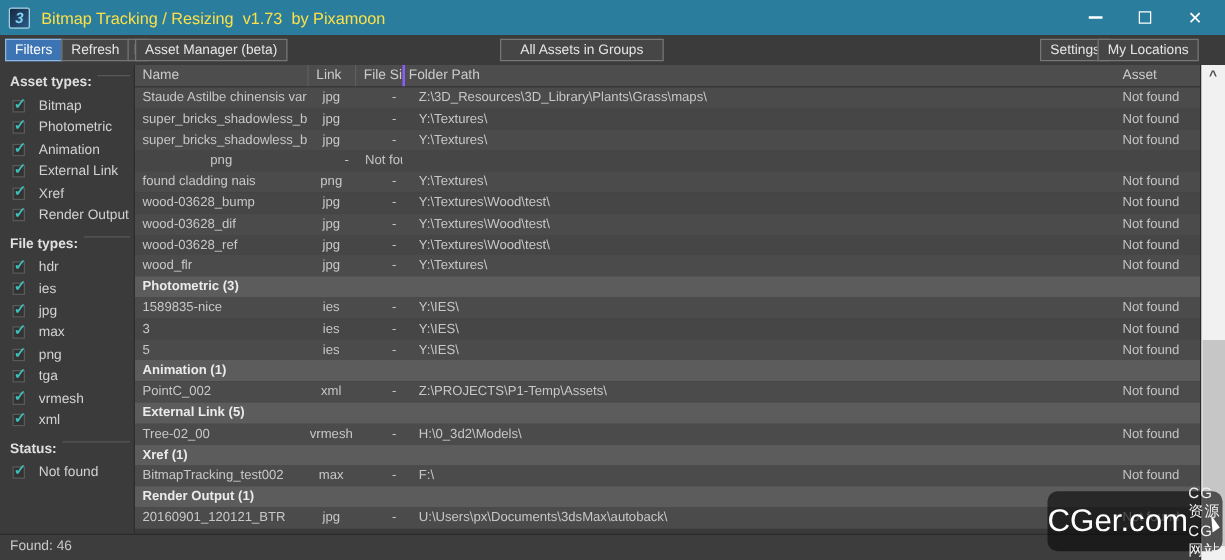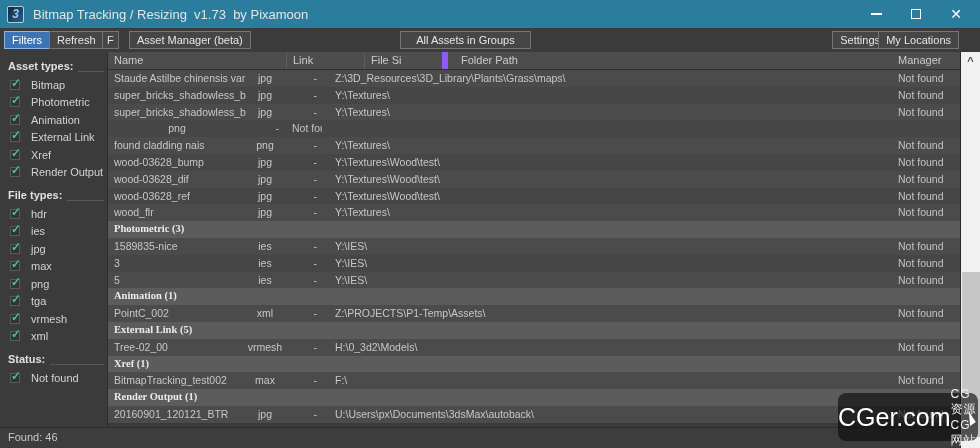--- a/index.html
+++ b/index.html
@@ -7,59 +7,59 @@
     --row_a:#4b4b4b; --row_b:#464646; --group_row:#5c5c5c; --header_row:#4d4d4d;
   }
   *{box-sizing:border-box;}
   html,body{margin:0;padding:0;}
   body{font-family:"Liberation Sans",sans-serif;background:#222;}
   #app{position:relative;width:980px;height:448px;background:var(--bg);overflow:hidden;}
 
   
   .titlebar{position:absolute;left:0;top:0;width:980px;height:28px;background:var(--titlebar);display:flex;align-items:center;}
   .app-icon{width:17px;height:17px;margin-left:7px;background:linear-gradient(135deg,#16293f,#2b5a8a);border:1px solid #a8cfe0;border-radius:2px;display:flex;align-items:center;justify-content:center;color:#7fd4ef;font-size:12px;font-weight:bold;font-style:italic;line-height:1;}
-  .title-text{color:#e5e5e5;font-size:13px;margin-left:9px;white-space:pre;}
+  .title-text{color:#fde047;font-size:13px;margin-left:9px;white-space:pre;}
   .winbtns{position:absolute;right:4px;top:0;height:28px;display:flex;}
   .winbtn{width:40px;height:28px;display:flex;align-items:center;justify-content:center;color:#fff;cursor:default;}
   .min-glyph{width:11px;height:2px;background:#fff;display:block;}
   .max-glyph{width:10px;height:10px;border:1.5px solid #fff;display:block;}
   .close-glyph{font-size:14px;line-height:14px;color:#fff;}
 
   
   .toolbar{position:absolute;left:0;top:28px;width:980px;height:28px;background:var(--bg);}
   .tbtn{position:absolute;top:3px;height:18px;line-height:16px;background:#464646;border:1px solid #767676;color:#e6e6e6;font-size:11px;text-align:center;padding:0 7px;white-space:nowrap;cursor:default;}
   .tbtn.primary{background:var(--accent_button);border-color:#8db7e0;color:#fff;}
   #btn-filters{left:4px;}
   #btn-refresh{left:49px;}
   #btn-f{left:102px;padding:0 4px;}
-  #btn-asset-manager{left:129px;}
+  #btn-asset-manager{left:108px;}
   #btn-all-assets{left:400px;width:131px;}
   #btn-settings{right:92px;}
   #btn-my-locations{right:21px;}
 
   
   .sidebar{position:absolute;left:0;top:52px;width:108px;height:375px;background:var(--bg);border-right:1px solid #2d2d2d;}
-  .side-label{display:flex;align-items:flex-end;margin:8px 3px 4px 8px;color:#e0e0e0;font-weight:bold;font-size:11px;}
+  .side-label{display:flex;align-items:flex-start;margin:8px 3px 4px 8px;color:#e0e0e0;font-weight:bold;font-size:11px;}
   .side-label .rule{flex:1;height:1px;background:#585858;margin-left:5px;}
   .check-item{display:flex;align-items:center;height:17.5px;margin-left:10px;}
   .checkbox{width:10px;height:10px;background:#333;border:1px solid #5a5a5a;position:relative;flex:none;}
   .checkbox .check{position:absolute;left:0;top:-4px;color:var(--check);font-size:12px;font-weight:bold;line-height:12px;}
   .check-label{margin-left:11px;color:#d2d2d2;font-size:11px;white-space:nowrap;}
 
   
   .table{position:absolute;left:108px;top:52px;width:852px;height:375px;background:#3a3a3a;overflow:hidden;}
-  .thead{display:grid;grid-template-columns:138px 38px 38px 1fr 70px;height:18px;background:var(--header_row);border-bottom:1px solid #303030;gap:40px;}
+  .thead{display:grid;grid-template-columns:138px 38px 38px 1fr 70px;height:18px;background:var(--header_row);border-bottom:1px solid #303030;}
   .th{color:#cbcbcb;font-size:11px;line-height:17px;padding-left:6px;position:relative;overflow:hidden;white-space:nowrap;}
   .th.col-type,.th.col-size{border-left:1px solid #5e5e5e;}
-  .th.col-path{border-left:6px solid #8b5cf6;padding-left:13px;}
+  .th.col-path{border-left:2px solid #8b5cf6;padding-left:3px;}
   .th.col-status{padding-left:8px;}
   .row{display:grid;grid-template-columns:138px 38px 38px 1fr 70px;height:16.8px;font-size:10.5px;color:#c7c7c7;line-height:16.8px;}
   .row.a{background:var(--row_a);}
   .row.b{background:var(--row_b);}
-  .row.group{display:block;background:var(--group_row);color:#ebebeb;font-weight:bold;padding-left:6px;font-family:Liberation Serif, serif;}
+  .row.group{display:block;background:var(--group_row);color:#ebebeb;font-weight:bold;padding-left:6px;}
   .cell{overflow:hidden;white-space:nowrap;}
   .cell.name{padding-left:6px;}
   .cell.type{text-align:center;}
   .cell.size{text-align:right;padding-right:5px;}
   .cell.path{padding-left:13px;}
   .cell.status{padding-left:8px;color:#c3c3c3;}
 
   
   .scrollbar{position:absolute;left:960px;top:52px;width:20px;height:396px;background:#f1f1f1;border-left:1px solid #2a2a2a;}
   .scroll-up{height:17px;display:flex;align-items:center;justify-content:center;color:#4e4e4e;font-size:11px;font-weight:bold;}
@@ -215,21 +215,21 @@
         </div>
       </div>
   </div>
 
   <div class="table">
     <div class="thead" id="thead">
         <div class="th col-name">Name</div>
         <div class="th col-type">Link</div>
         <div class="th col-size">File Size</div>
         <div class="th col-path">Folder Path</div>
-        <div class="th col-status">Manager</div>
+        <div class="th col-status">Asset</div>
       </div>
     <div id="tbody">
         <div class="row a">
           <div class="cell name">Staude Astilbe chinensis var p...</div>
           <div class="cell type">jpg</div>
           <div class="cell size">-</div>
           <div class="cell path">Z:\3D_Resources\3D_Library\Plants\Grass\maps\</div>
           <div class="cell status">Not found</div>
         </div>
         <div class="row b">

